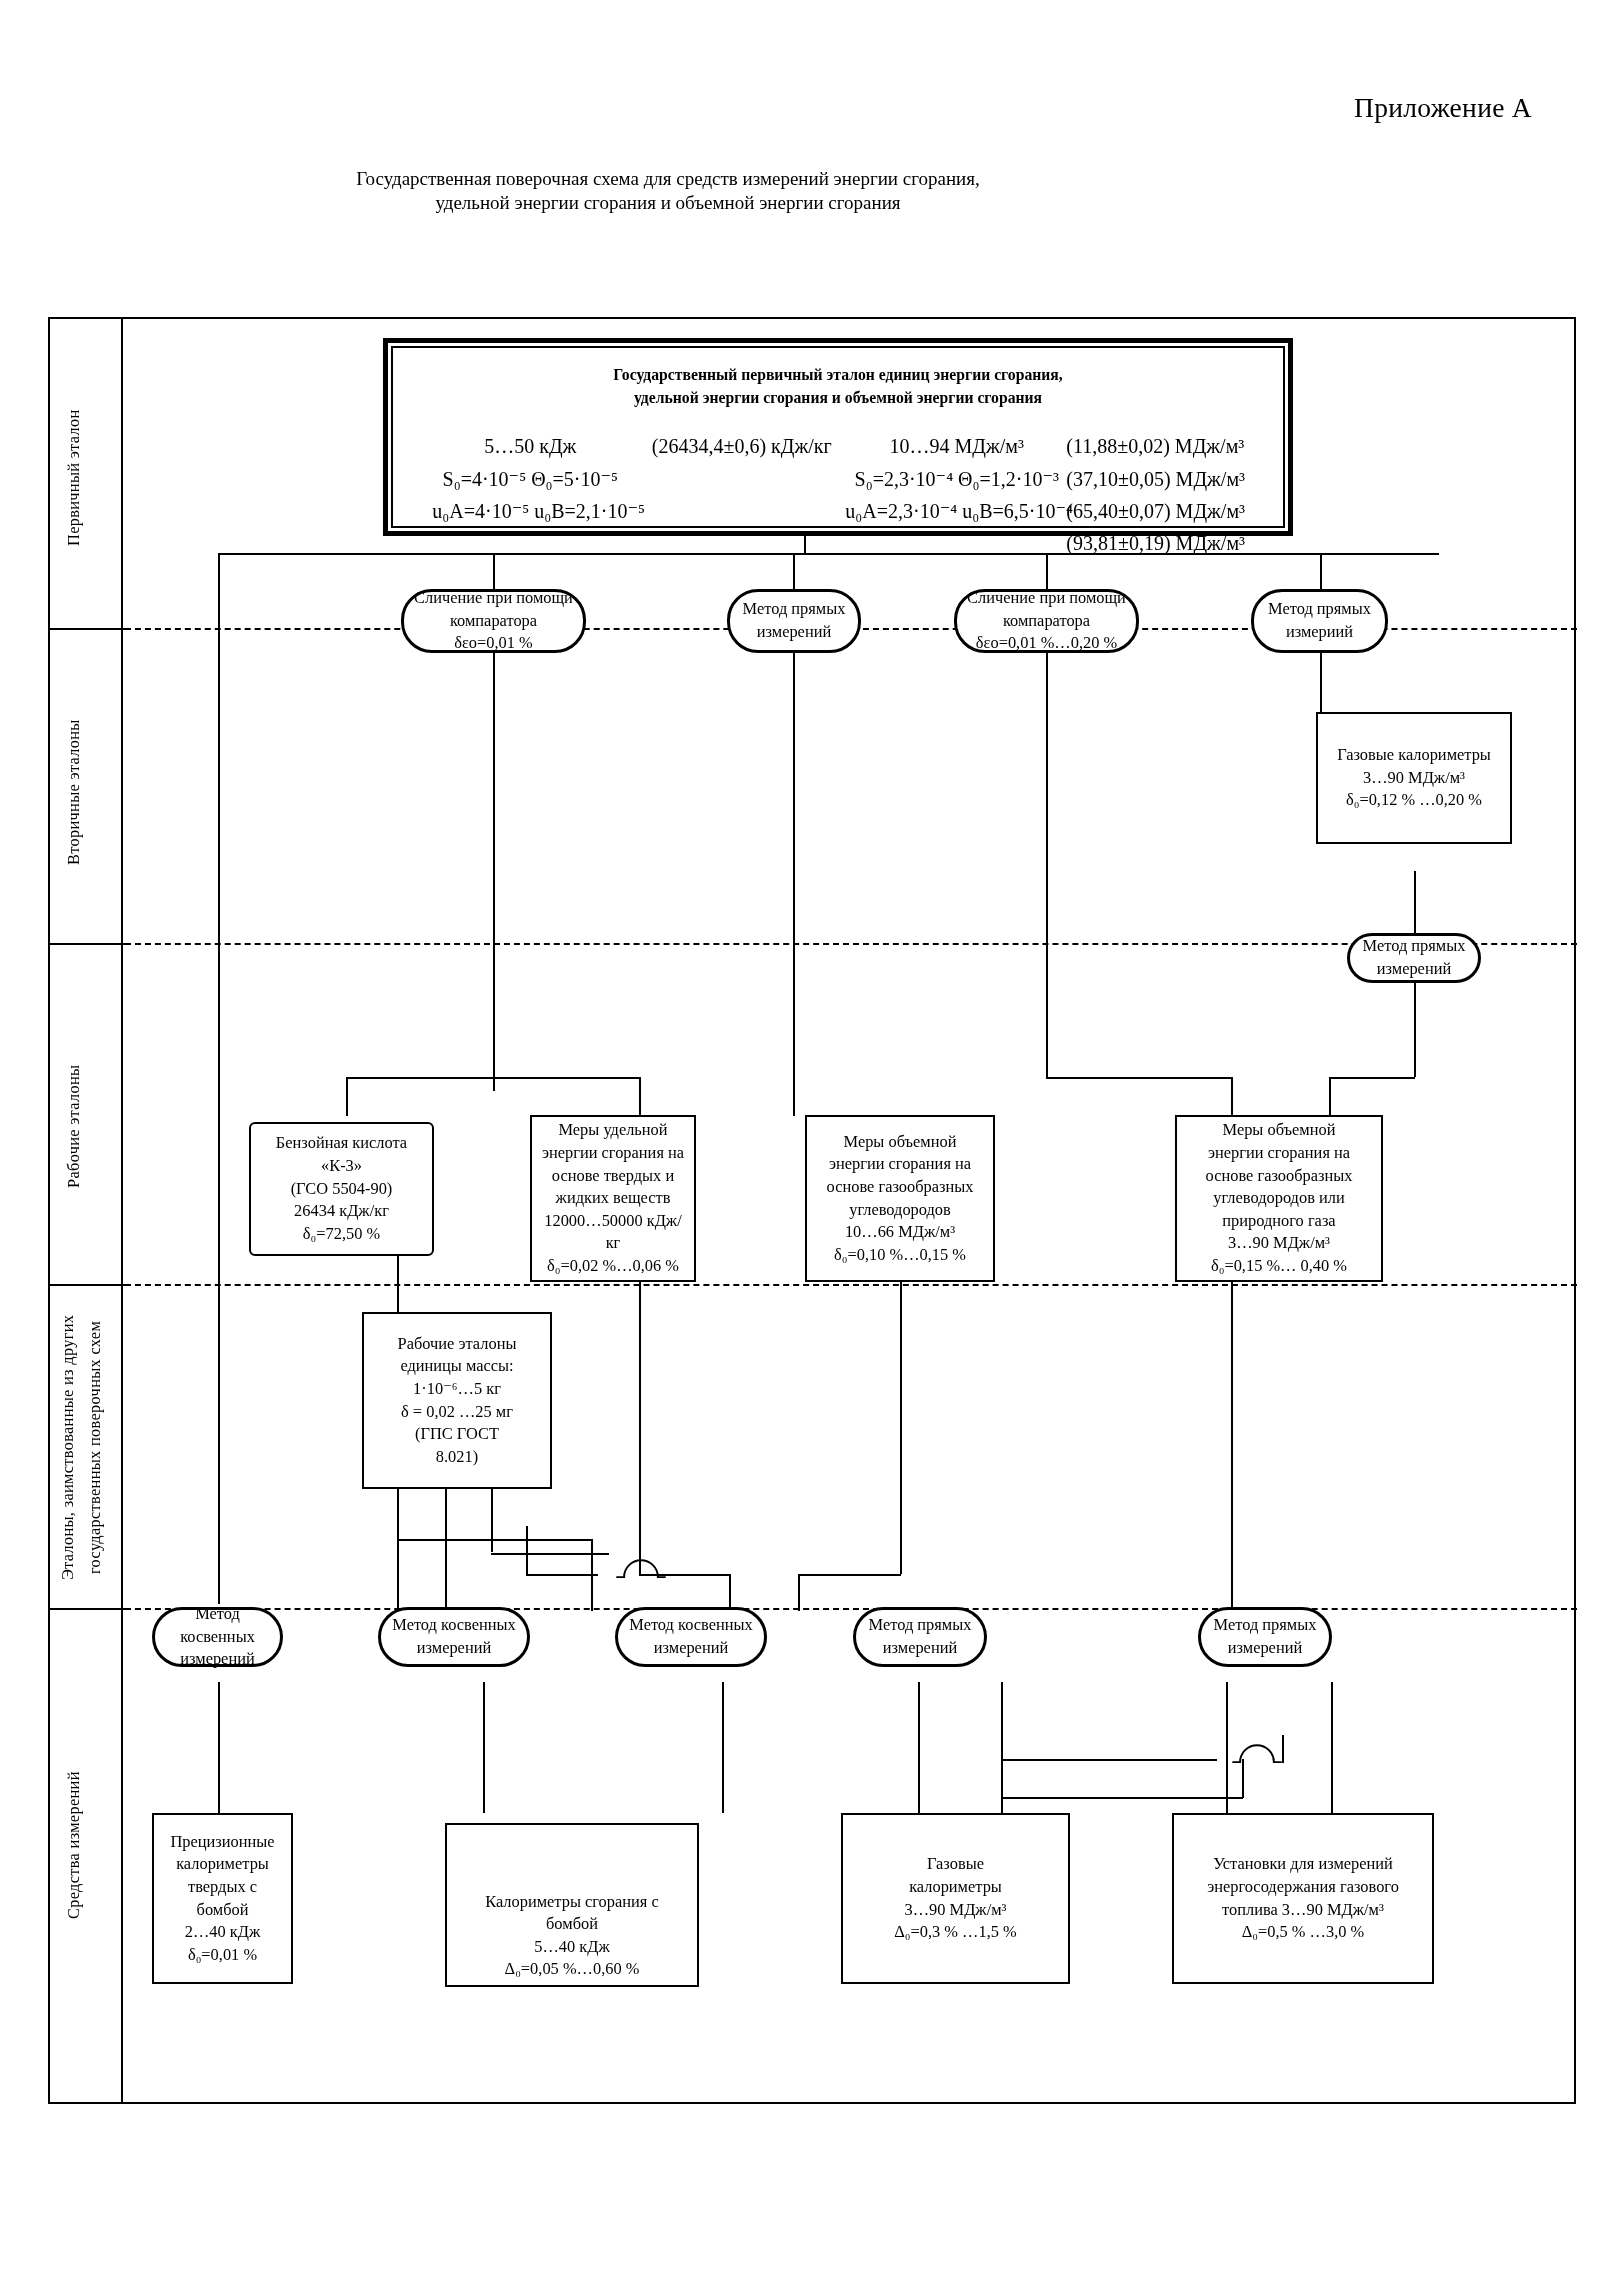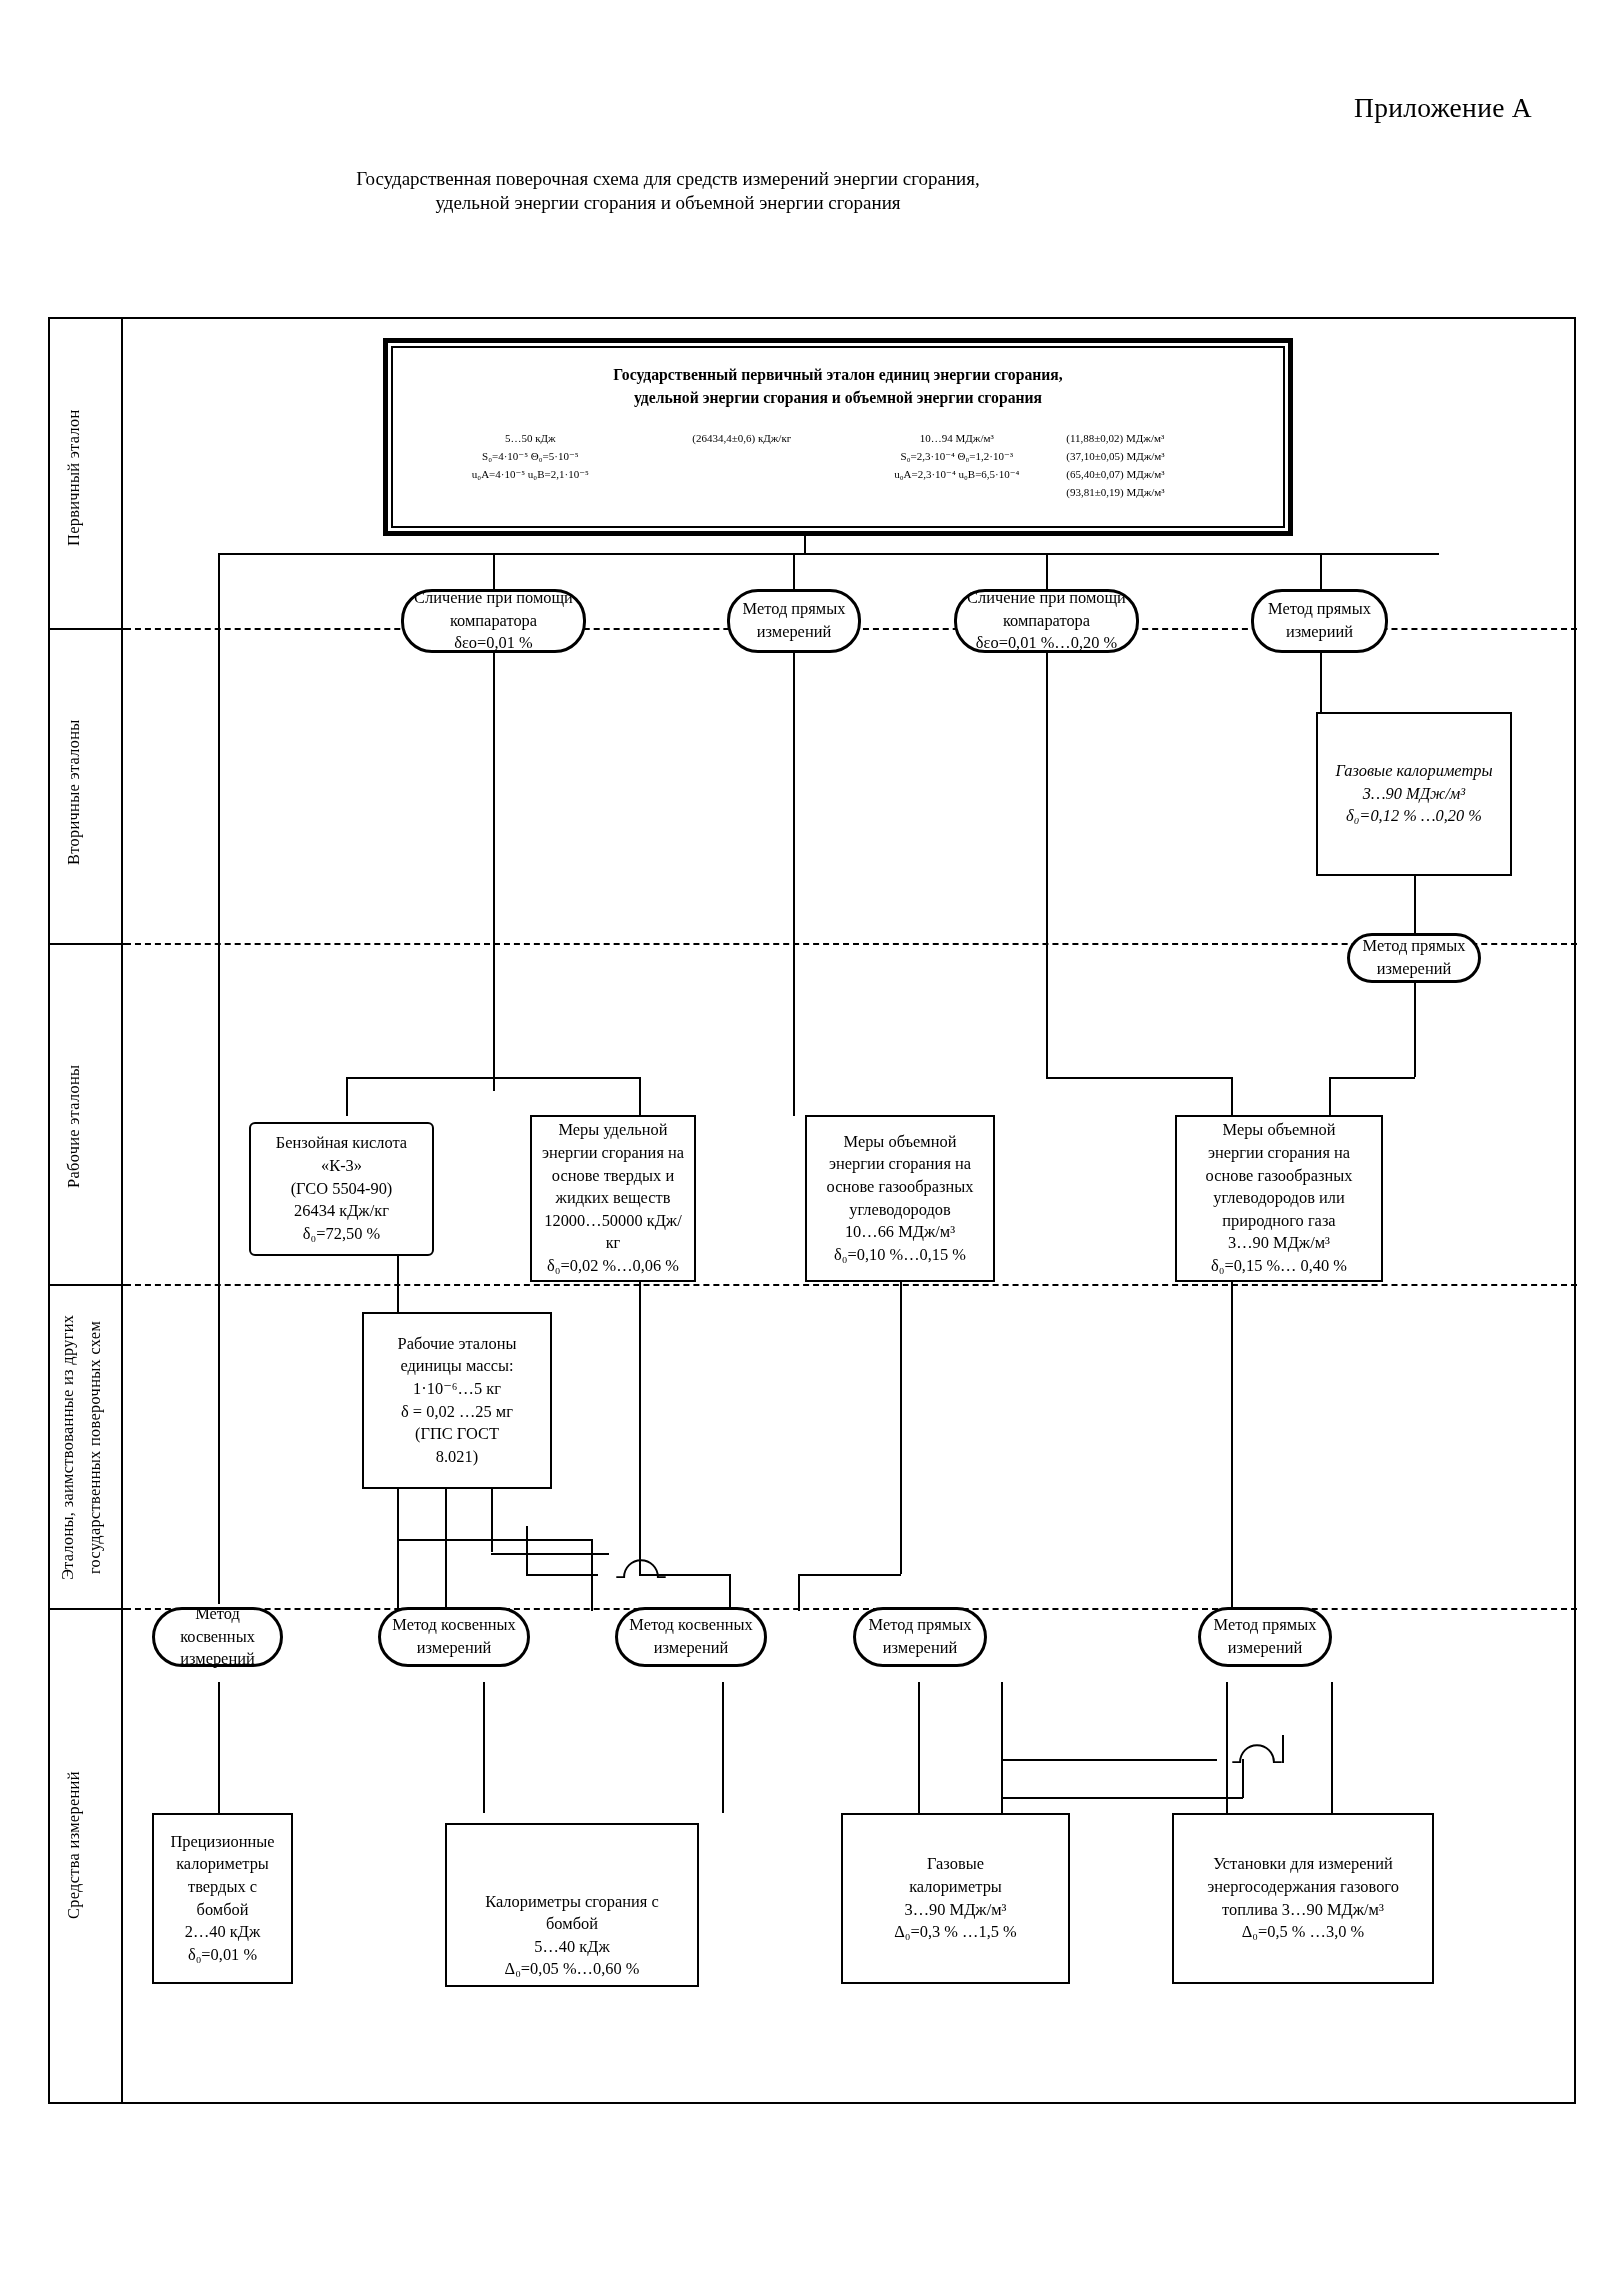--- a/index.html
+++ b/index.html
@@ -24,21 +24,21 @@
        font-size:16.4px;line-height:1.38;padding:3.9px 5.2px;z-index:5;}
   .oval{position:absolute;border:3.9px solid #000;border-radius:31px;background:#fff;box-sizing:border-box;
         display:flex;align-items:center;justify-content:center;text-align:center;
         font-size:16.4px;line-height:1.4;padding:2.6px 5.2px;z-index:6;}
 
   
   .primary{position:absolute;border:5.9px solid #000;background:#fff;box-sizing:border-box;padding:3.3px;z-index:5;}
   .primary-inner{width:100%;height:100%;border:2px solid #000;box-sizing:border-box;
                  position:relative;background:#fff;}
   .ps-title{position:absolute;left:0;right:0;top:14.4px;text-align:center;font-weight:bold;font-size:15.7px;line-height:1.5;}
-  .ps-col{position:absolute;font-size:11px;line-height:1.62;white-space:nowrap;}
+  .ps-col{position:absolute;font-size:20px;line-height:1.62;white-space:nowrap;}
 
   
   .ln{position:absolute;background:#000;z-index:2;}
   .lnv{width:2px;}
   .lnh{height:2px;}
   .jump{position:absolute;z-index:3;}
   .jump svg{display:block;}
 </style>
 </head>
 <body>
@@ -200,21 +200,21 @@
     </div>
   </div>
 
   <div class="oval" style="left:1251px;top:589px;width:137px;height:64px;">
     <div>
       <div>Метод прямых</div>
       <div>измериий</div>
     </div>
   </div>
 
-  <div class="box" style="left:1316px;top:712px;width:196px;height:164px;font-style:italic;">
+  <div class="box" style="left:1316px;top:712px;width:196px;height:132px;">
     <div>
       <div>Газовые калориметры</div>
       <div>3…90 МДж/м³</div>
       <div>δ₀=0,12 % …0,20 %</div>
     </div>
   </div>
 
   <div class="oval" style="left:1347px;top:933px;width:134px;height:50px;">
     <div>
       <div>Метод прямых</div>

